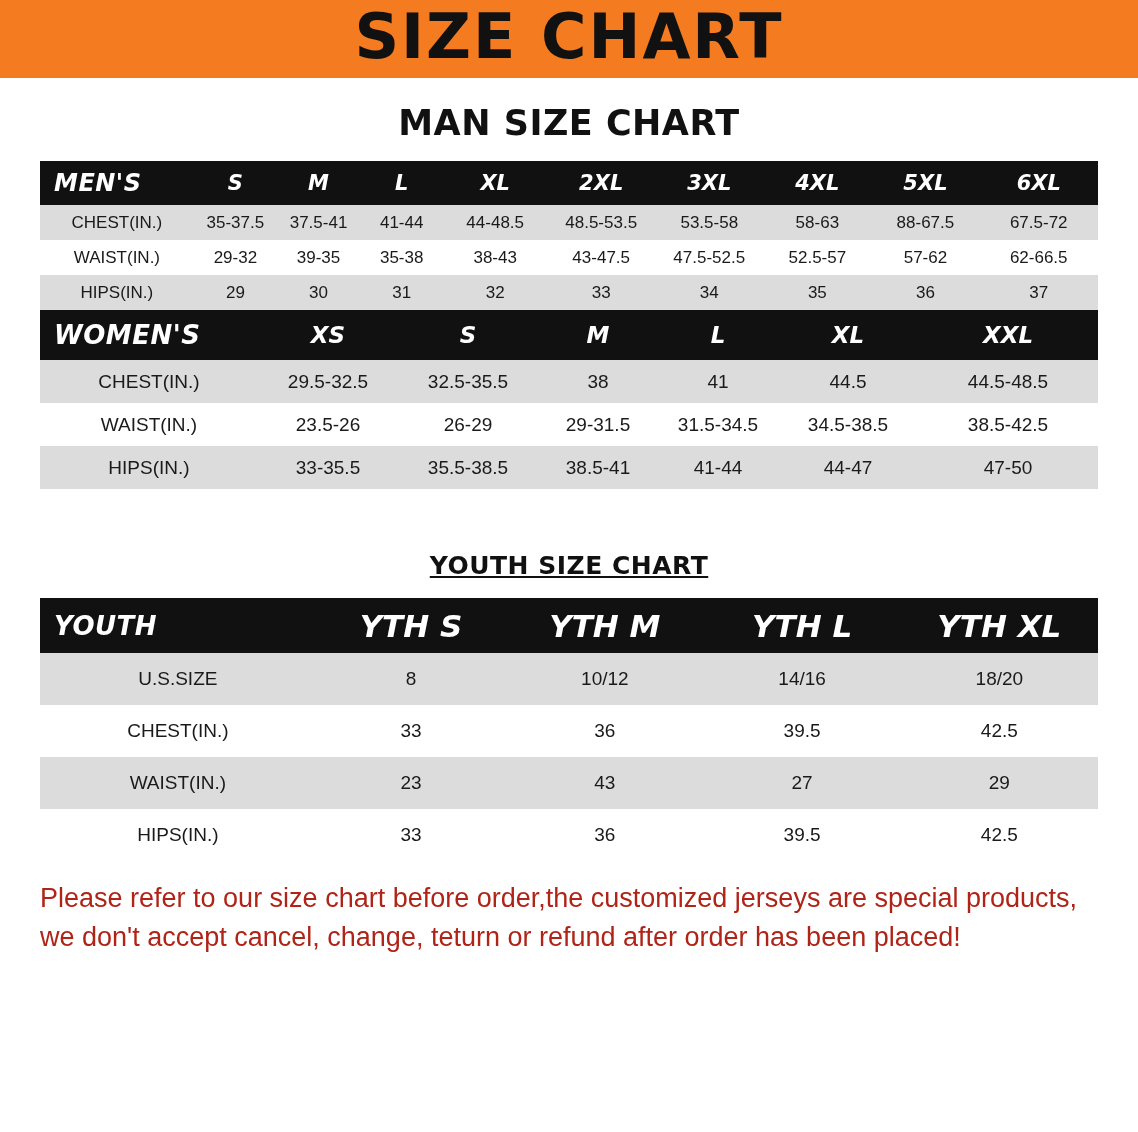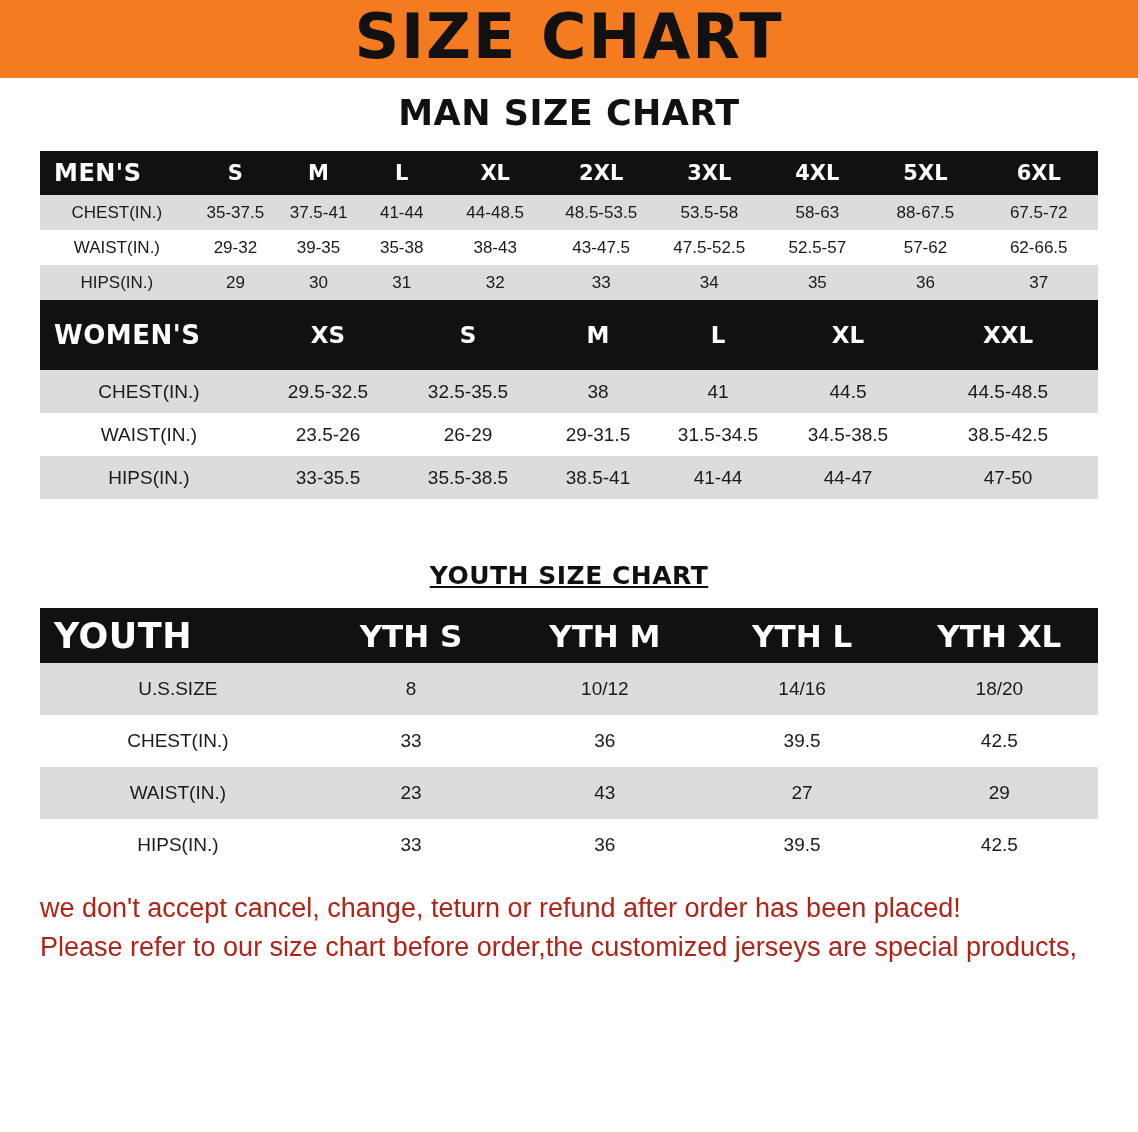--- a/index.html
+++ b/index.html
@@ -40,21 +40,21 @@
   }
 
   
   .section-title {
     text-align: center;
     font-family: "DejaVu Sans", sans-serif;
     font-weight: bold;
     color: #111;
     letter-spacing: 0.5px;
   }
-  .title-man   { font-size: 35px; margin: 15px 0 18px 0; }
+  .title-man   { font-size: 35px; margin: 25px 0 18px 0; }
   .title-women { font-size: 35px; margin: 34px 0 18px 0; }
   .title-youth { font-size: 25px; margin: 62px 0 18px 0; text-decoration: underline; }
 
   
   .tbl-wrap {
     margin: 0 40px;
   }
   table.size {
     width: 1058px;
     border-collapse: collapse;
@@ -64,41 +64,42 @@
     text-align: center;
     font-family: "Liberation Sans", sans-serif;
     color: #1a1a1a;
     padding: 0;
   }
   table.size thead th {
     background: #111111;
     color: #ffffff;
     font-family: "DejaVu Sans", sans-serif;
     font-weight: bold;
+    font-style: italic;
   }
   table.size thead th.rowlabel {
     text-align: left;
     padding-left: 14px;
     letter-spacing: 0.5px;
   }
 
   
   .men thead th { height: 44px; font-size: 21px; }
   .men thead th.rowlabel { font-size: 24px; }
   .men td { height: 35px; font-size: 17px; }
   .men td.rowlabel { font-size: 17px; }
 
   
-  .women thead th { height: 70px; font-size: 23px; }
+  .women thead th { height: 50px; font-size: 23px; }
   .women thead th.rowlabel { font-size: 26px; }
   .women td { height: 43px; font-size: 19px; }
 
   
   .youth thead th { height: 55px; font-size: 31px; }
-  .youth thead th.rowlabel { font-size: 35px; }
+  .youth thead th.rowlabel { font-size: 26px; }
   .youth td { height: 52px; font-size: 19px; }
 
   
   tr.shade td { background: #dcdcdc; }
   tr.plain td { background: #ffffff; }
 
   
   .note {
     margin: 18px 40px 0 40px;
     color: #b02418;
@@ -287,17 +288,17 @@
           <td>33</td>
           <td>36</td>
           <td>39.5</td>
           <td>42.5</td>
         </tr>
       </tbody>
     </table>
   </div>
 
   <div class="note">
+    <div>Please refer to our size chart before order,the customized jerseys are special products,</div>
     <div>we don't accept cancel, change, teturn or refund after order has been placed!</div>
-    <div>Please refer to our size chart before order,the customized jerseys are special products,</div>
   </div>
 
 </div>
 
 </body></html>

